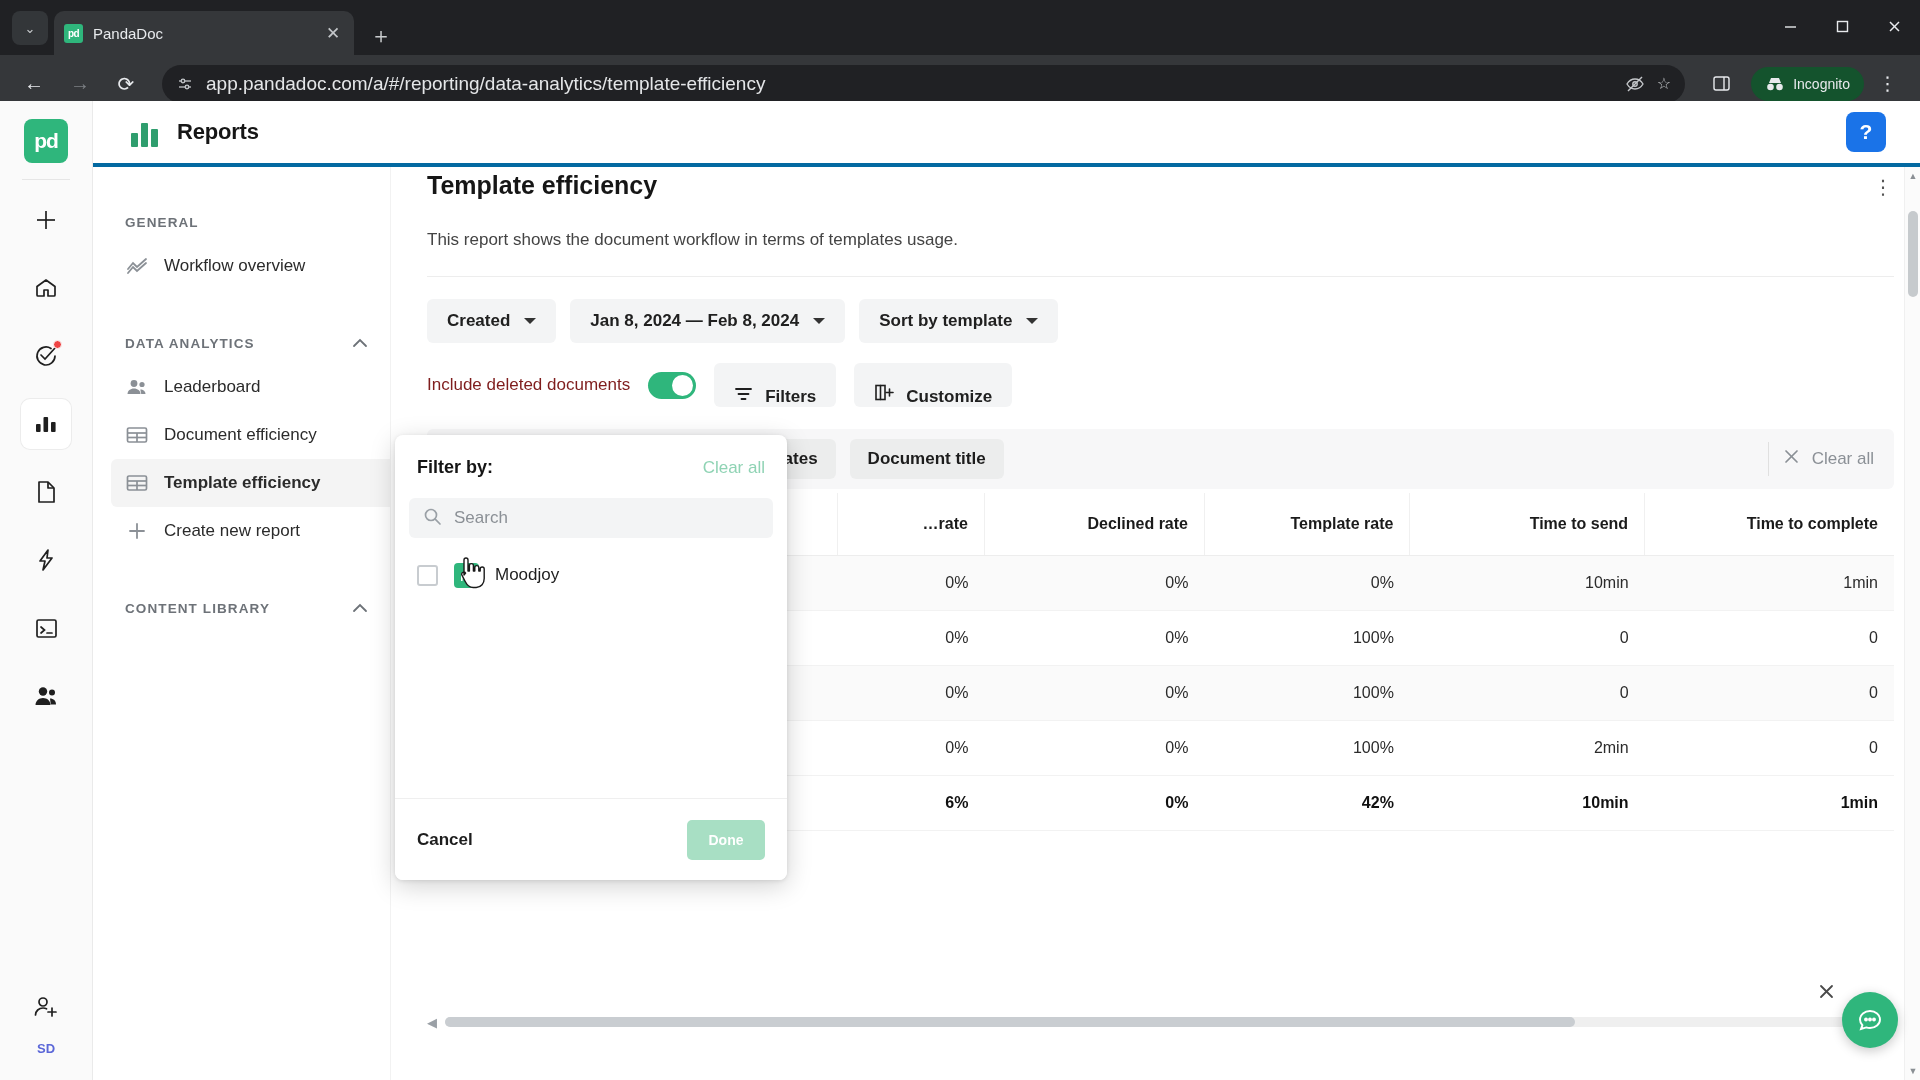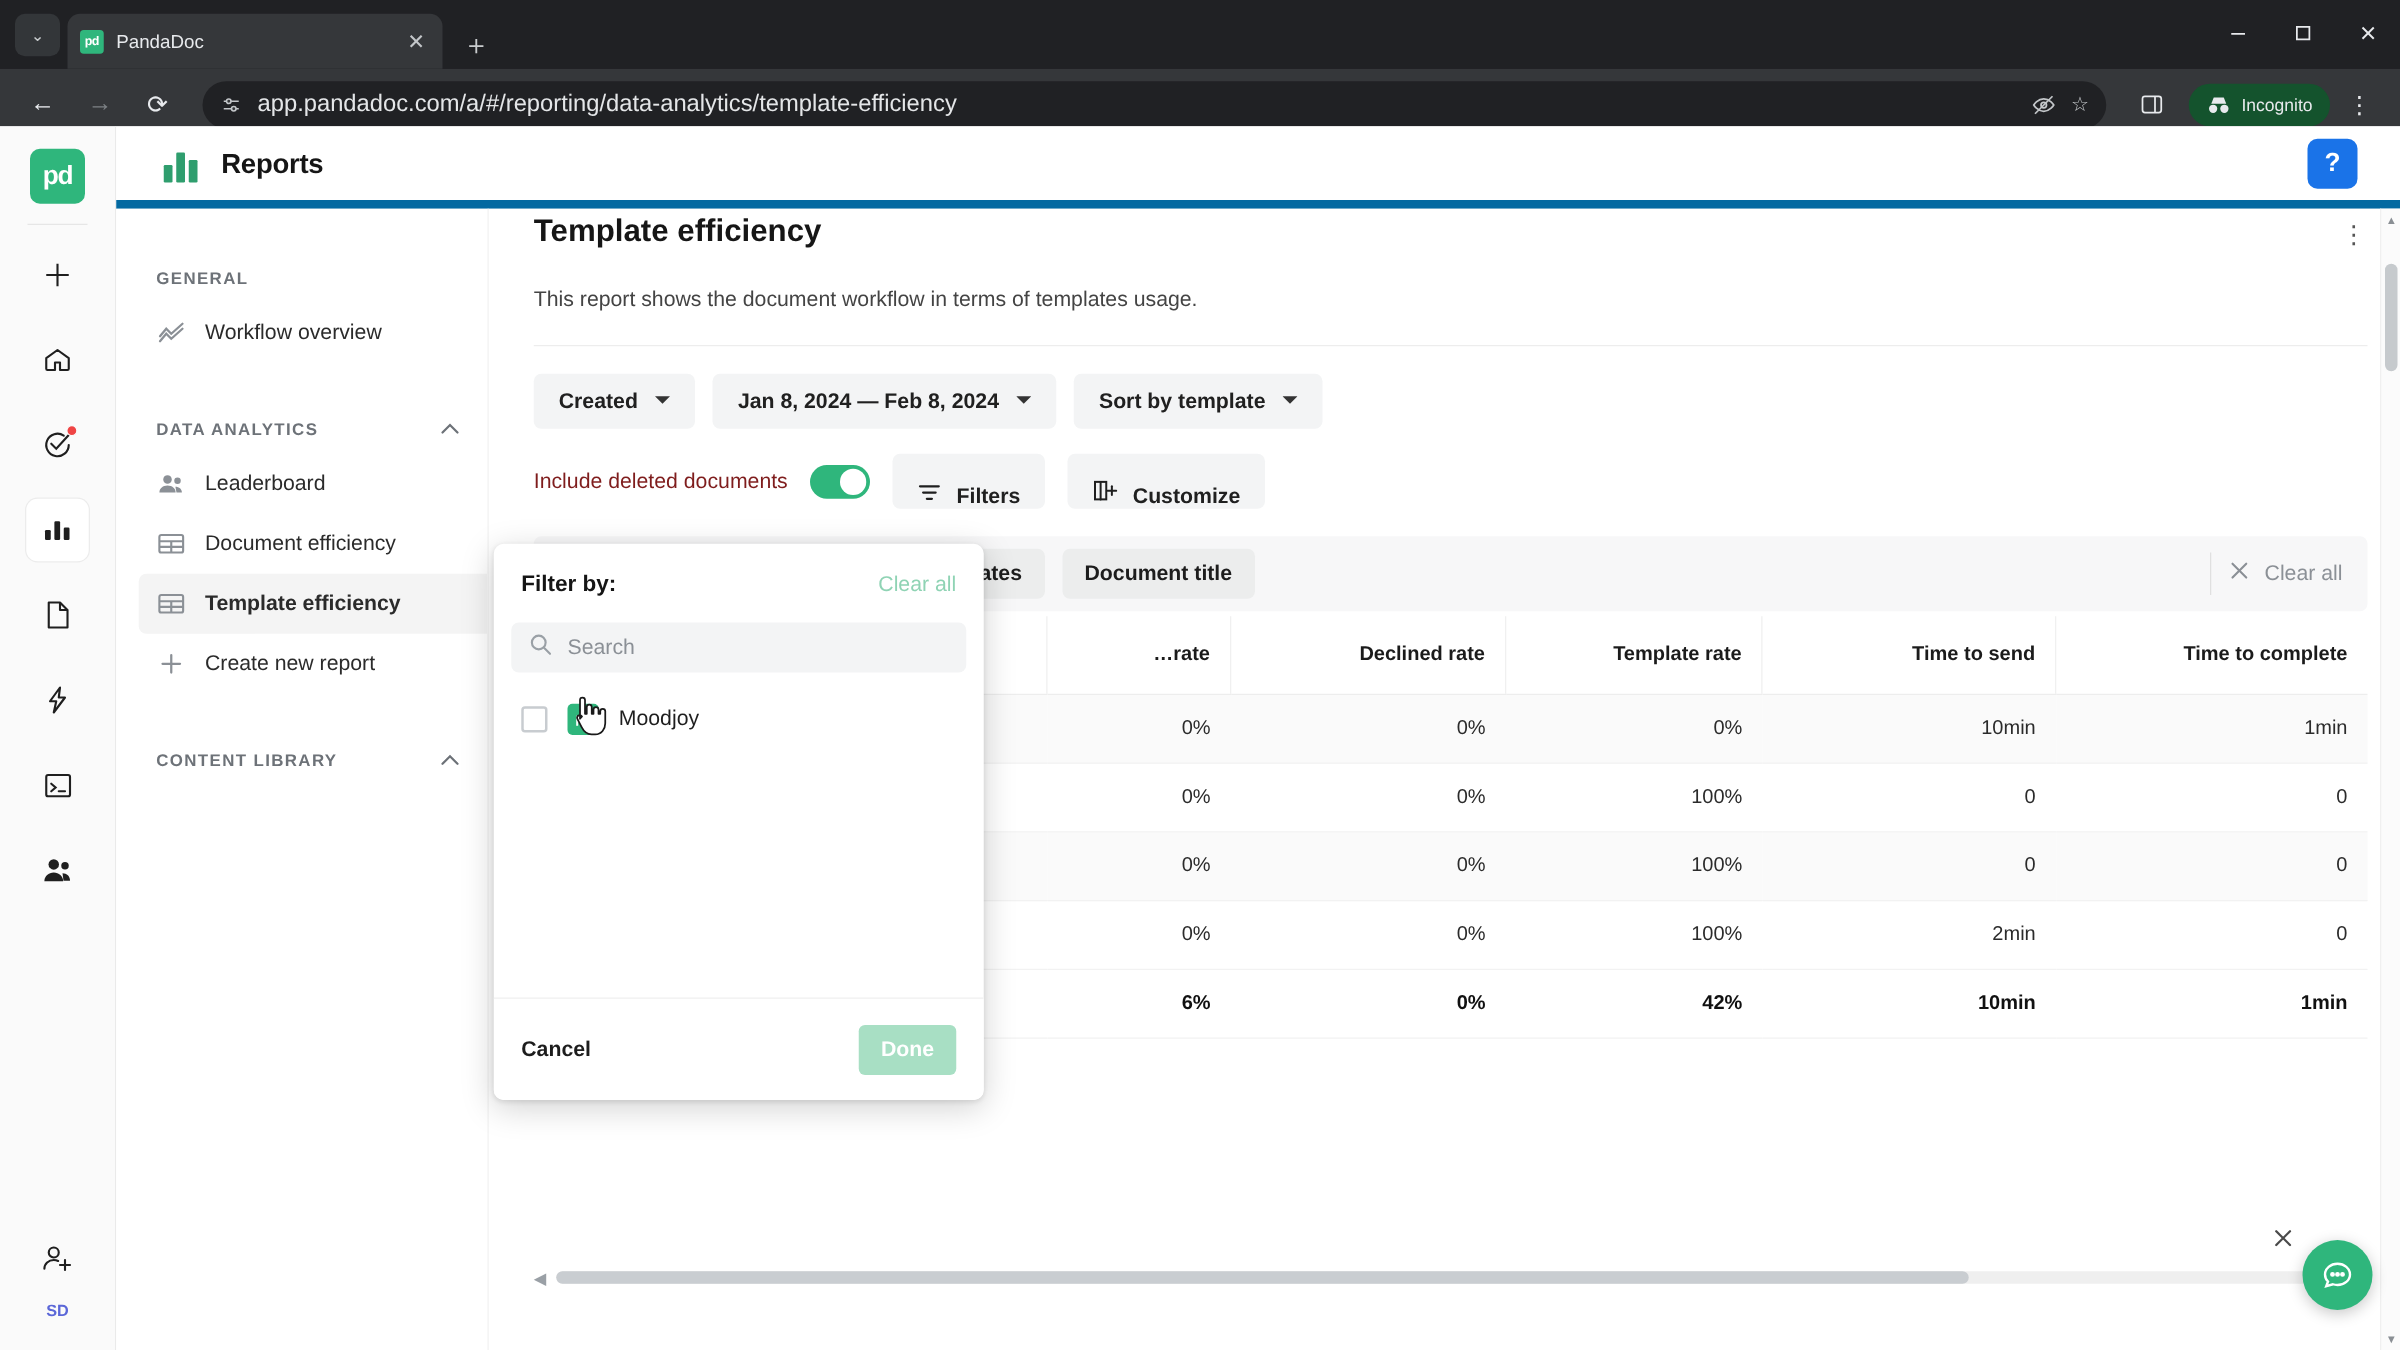--- a/index.html
+++ b/index.html
@@ -88,21 +88,21 @@
   }
   .rail-spacer { flex: 1; }
   .rail-avatar {
     color: #5b67d8; font-size: 13px; font-weight: 700; margin-bottom: 24px;
   }
 
   
   .content { flex: 1; display: flex; flex-direction: column; min-width: 0; position: relative; }
 
   .app-header {
-    height: 66px; border-bottom: 7px solid #0369a1; display: flex; align-items: center;
+    height: 66px; border-bottom: 4px solid #0369a1; display: flex; align-items: center;
     padding: 0 34px; gap: 16px; background: #fff; flex-shrink: 0;
   }
   .rep-ico {
     width: 34px; height: 30px; display: flex; align-items: flex-end; justify-content: center; gap: 3px;
   }
   .rep-ico i { display: block; width: 7px; background: #2F9E6E; border-radius: 1px; }
   .app-title { font-size: 22px; font-weight: 700; color: #161616; letter-spacing: -0.2px; }
   .help-btn {
     margin-left: auto; width: 40px; height: 40px; border-radius: 8px; background: #1a73e8;
     color: #fff; display: flex; align-items: center; justify-content: center;
@@ -235,21 +235,21 @@
     font-size: 11px; font-weight: 700; letter-spacing: -0.5px; flex-shrink: 0;
   }
   .opt-label { font-size: 17px; color: #1e1e1e; }
   .popup-foot {
     height: 82px; border-top: 1px solid #efefef; display: flex; align-items: center;
     padding: 0 22px; background: #fff;
   }
   .btn-cancel { font-size: 17px; font-weight: 700; color: #1d1d1d; }
   .btn-done {
     margin-left: auto; width: 78px; height: 40px; border-radius: 5px; background: #a8dfc4;
-    color: #ffffff; font-size: 17px; font-weight: 700;
+    color: #ffffff; font-size: 14px; font-weight: 700;
     display: flex; align-items: center; justify-content: center;
   }
 
   
   .cursor { position: absolute; left: 456px; top: 556px; z-index: 90; pointer-events: none; }
 
   
   .chat-fab {
     position: absolute; right: 22px; bottom: 32px; width: 56px; height: 56px; border-radius: 50%;
     background: #2FB67C; color: #fff; display: flex; align-items: center; justify-content: center;

